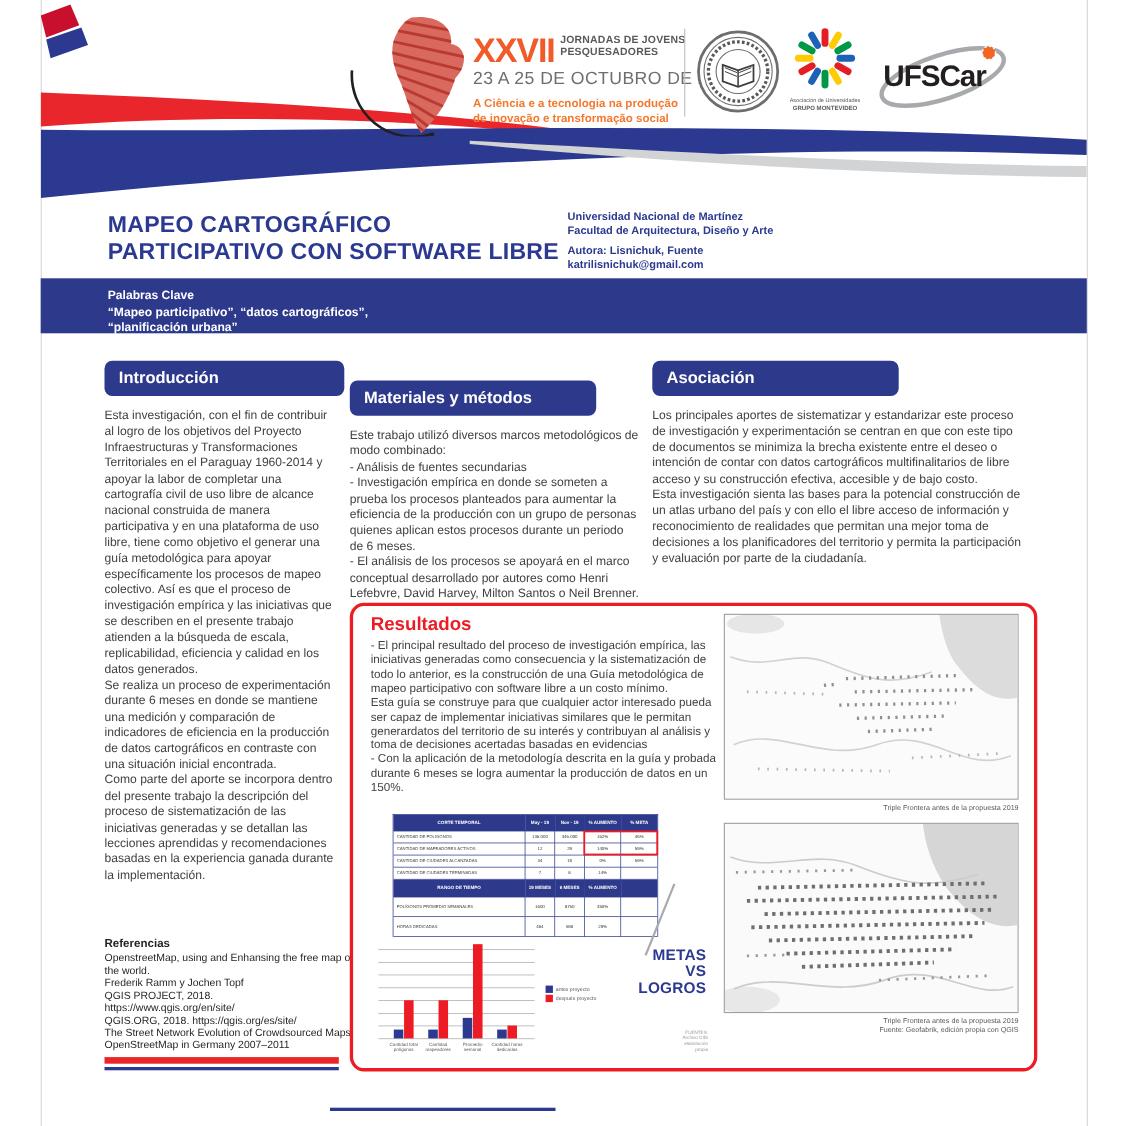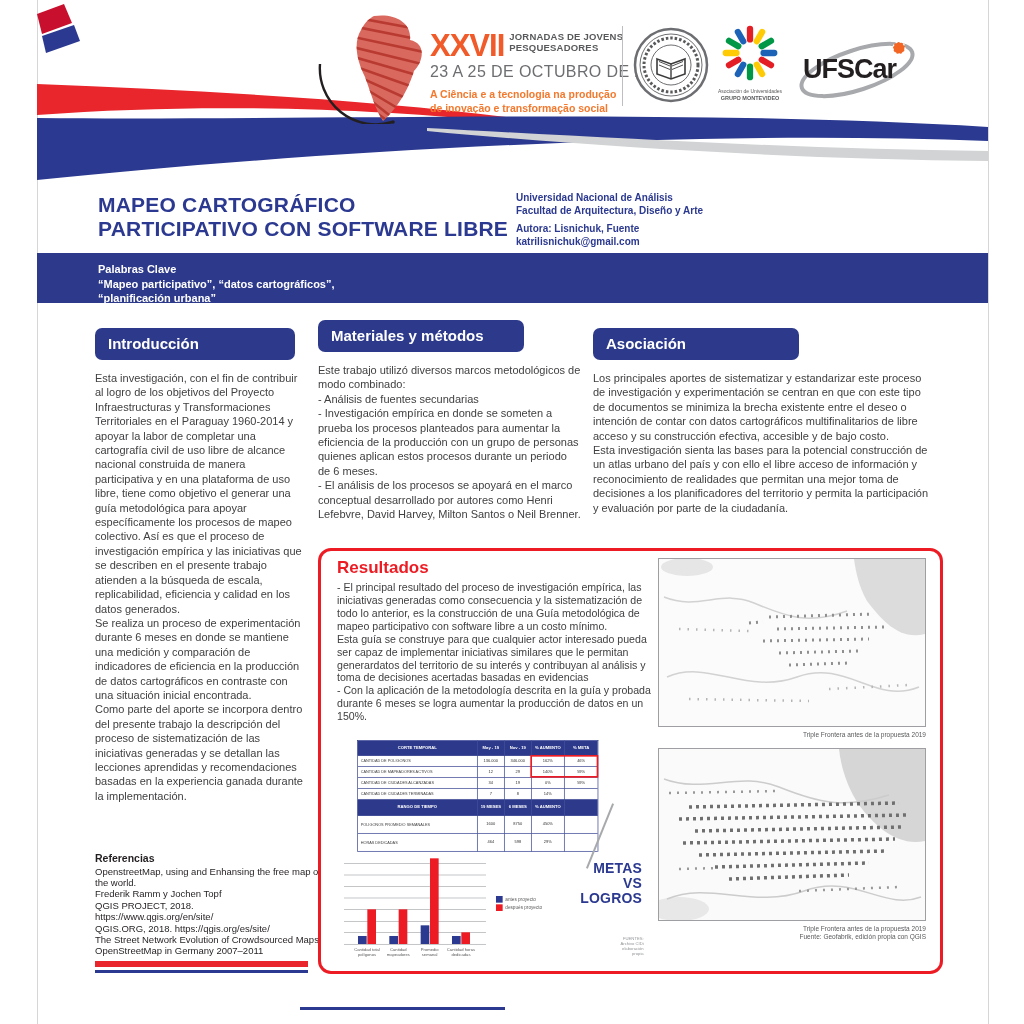--- a/index.html
+++ b/index.html
@@ -22,21 +22,21 @@
   
   .main-title{font-size:21px;font-weight:bold;color:#2b3990;line-height:1.15;letter-spacing:.2px;}
   .credit{font-size:10px;font-weight:bold;color:#2b3990;line-height:1.25;}
   .credit .gap{height:6px;}
 
   .kw-band{position:absolute;left:37px;top:253px;width:951px;height:50px;background:#2d3a8c;}
   .kw-inner{position:absolute;left:61px;top:9px;font-size:11px;font-weight:bold;color:#fff;line-height:1.32;}
 
   
   .sec-head{background:#2d3a8c;color:#fff;font-weight:bold;font-size:15px;
-    padding:7px 13px 8px 13px;border-radius:7px;display:inline-block;}
+    padding:7px 31px 8px 13px;border-radius:7px;display:inline-block;}
   .body-txt{font-size:11px;line-height:1.31;color:#414042;margin-top:11px;}
   .refs{font-size:9.5px;line-height:1.2;color:#231f20;}
   .refs-title{font-weight:bold;font-size:10.5px;margin-bottom:1px;}
   .stripe{position:absolute;left:95px;width:213px;}
 
   
   .res-box{position:absolute;left:318px;top:548px;width:619px;height:420px;
     border:3px solid #ed1c24;border-radius:13px;background:#fff;}
   .res-title{font-size:17px;font-weight:bold;color:#ed1c24;}
   .res-body{font-size:10.6px;line-height:1.22;color:#414042;}
@@ -168,21 +168,21 @@
 
   <div class="abs" style="left:795px;top:36px;width:125px;height:68px">
     <svg class="abs" style="left:0;top:0" width="125" height="68" viewBox="0 0 125 68">
       <ellipse cx="62" cy="34" rx="58" ry="20" fill="none" stroke="#a7a9ac" stroke-width="4" transform="rotate(-18 62 34)"></ellipse>
       <circle cx="104" cy="12" r="6" fill="#f26522"></circle>
       <circle cx="104" cy="12" r="6" fill="none" stroke="#fff" stroke-width="1.2" stroke-dasharray="2 2"></circle>
     </svg>
     <div class="abs ufscar-txt" style="left:8px;top:18px">UFSCar</div>
   </div>
   <div class="abs credit" style="left:516px;top:192px;width:205px">
-    <div>Universidad Nacional de Análisis</div>
+    <div>Universidad Nacional de Martínez</div>
     <div>Facultad de Arquitectura, Diseño y Arte</div>
     <div class="gap"></div>
     <div>Autora: Lisnichuk, Fuente</div>
     <div>katrilisnichuk@gmail.com</div>
   </div>
 
   <div class="kw-band">
     <div class="kw-inner">
       <div>Palabras Clave</div>
       <div class="pre">“Mapeo participativo”, “datos cartográficos”,
@@ -203,21 +203,21 @@
         <div class="ref-line">Frederik Ramm y Jochen Topf</div>
         <div class="ref-line">QGIS PROJECT, 2018.</div>
         <div class="ref-line">https://www.qgis.org/en/site/</div>
         <div class="ref-line">QGIS.ORG, 2018. https://qgis.org/es/site/</div>
         <div class="ref-line">The Street Network Evolution of Crowdsourced Maps: OpenStreetMap in Germany 2007–2011</div>
       </div>
   </div>
   <div class="stripe" style="top:961px;height:6px;background:#e8262b"></div>
   <div class="stripe" style="top:970px;height:3px;background:#2b3990"></div>
 
-  <div class="abs" style="left:318px;top:320px;width:264px">
+  <div class="abs" style="left:318px;top:346px;width:264px">
     <div class="sec-head" style="width:180px">Materiales y métodos</div>
     <div class="body-txt pre">Este trabajo utilizó diversos marcos metodológicos de modo combinado:
 - Análisis de fuentes secundarias
 - Investigación empírica en donde se someten a prueba los procesos planteados para aumentar la eficiencia de la producción con un grupo de personas quienes aplican estos procesos durante un periodo de 6 meses.
 - El análisis de los procesos se apoyará en el marco conceptual desarrollado por autores como Henri Lefebvre, David Harvey, Milton Santos o Neil Brenner.</div>
   </div>
 
   <div class="abs" style="left:593px;top:328px;width:348px">
     <div class="sec-head" style="width:180px">Asociación</div>
     <div class="body-txt pre" style="width:340px">Los principales aportes de sistematizar y estandarizar este proceso de investigación y experimentación se centran en que con este tipo de documentos se minimiza la brecha existente entre el deseo o intención de contar con datos cartográficos multifinalitarios de libre acceso y su construcción efectiva, accesible y de bajo costo.

